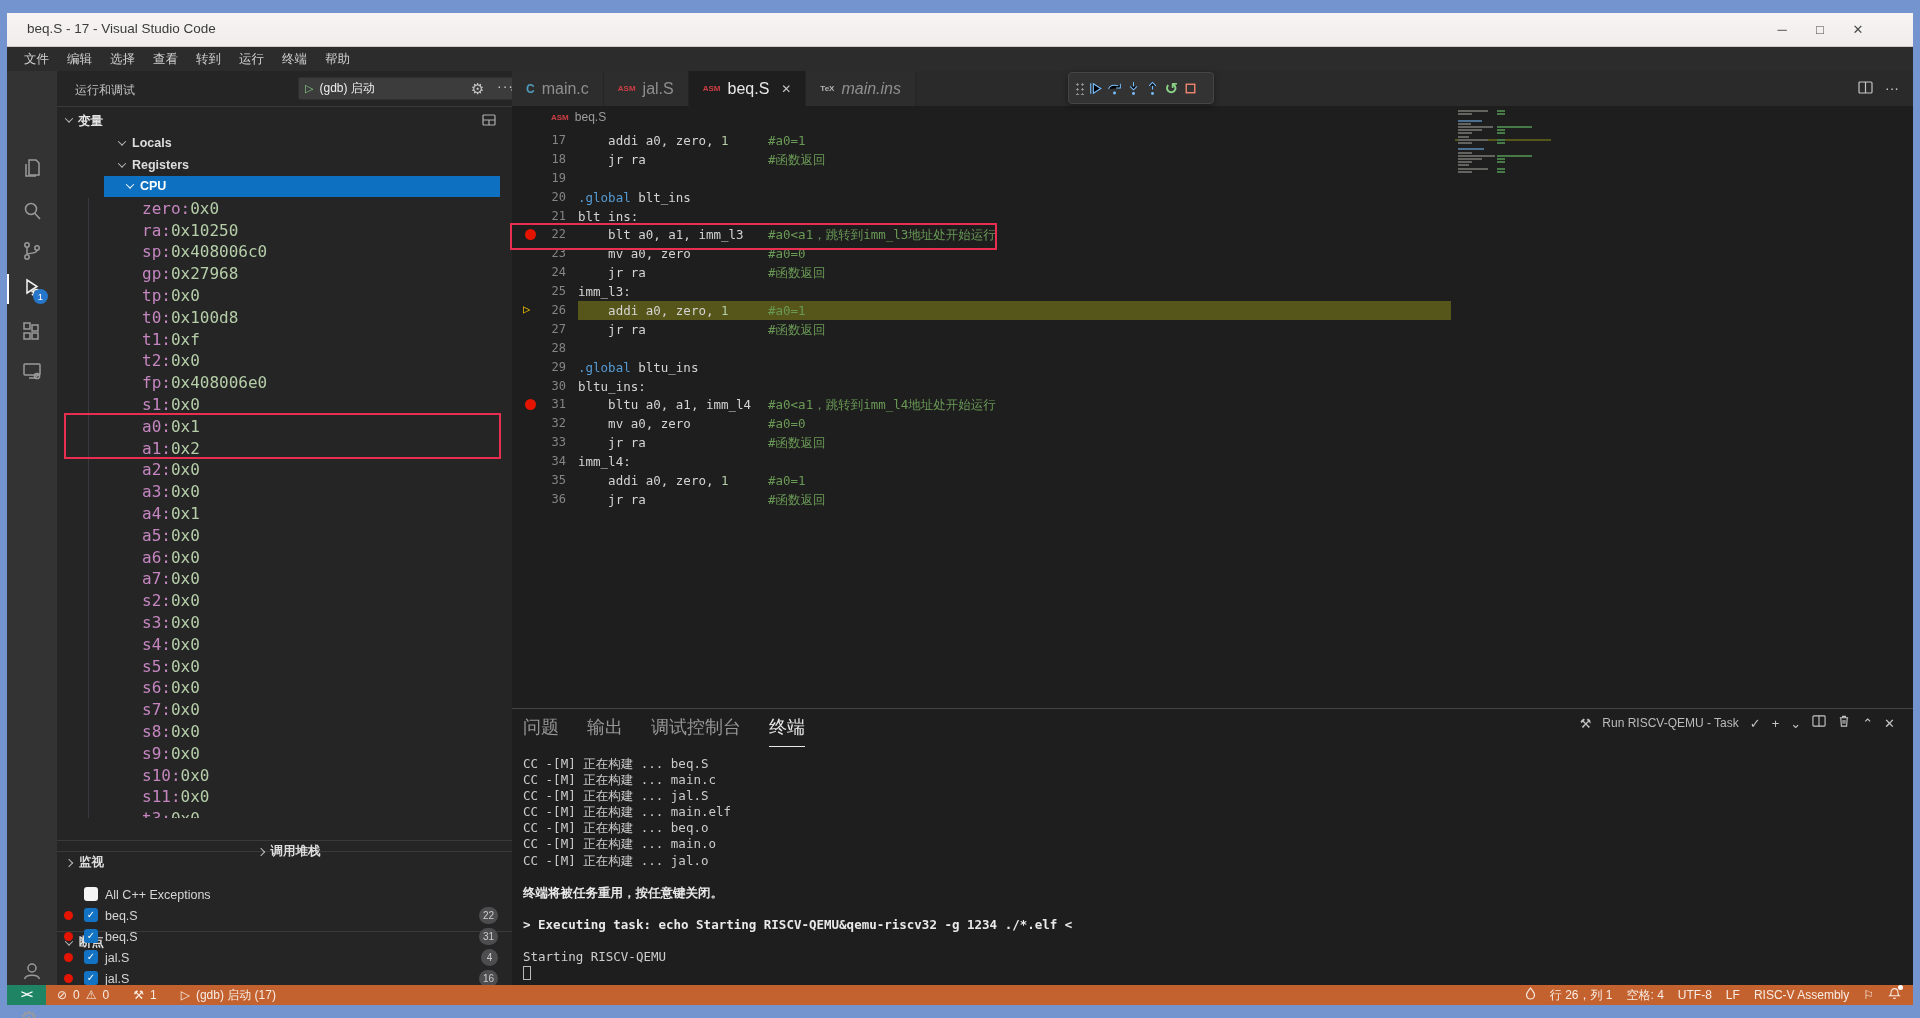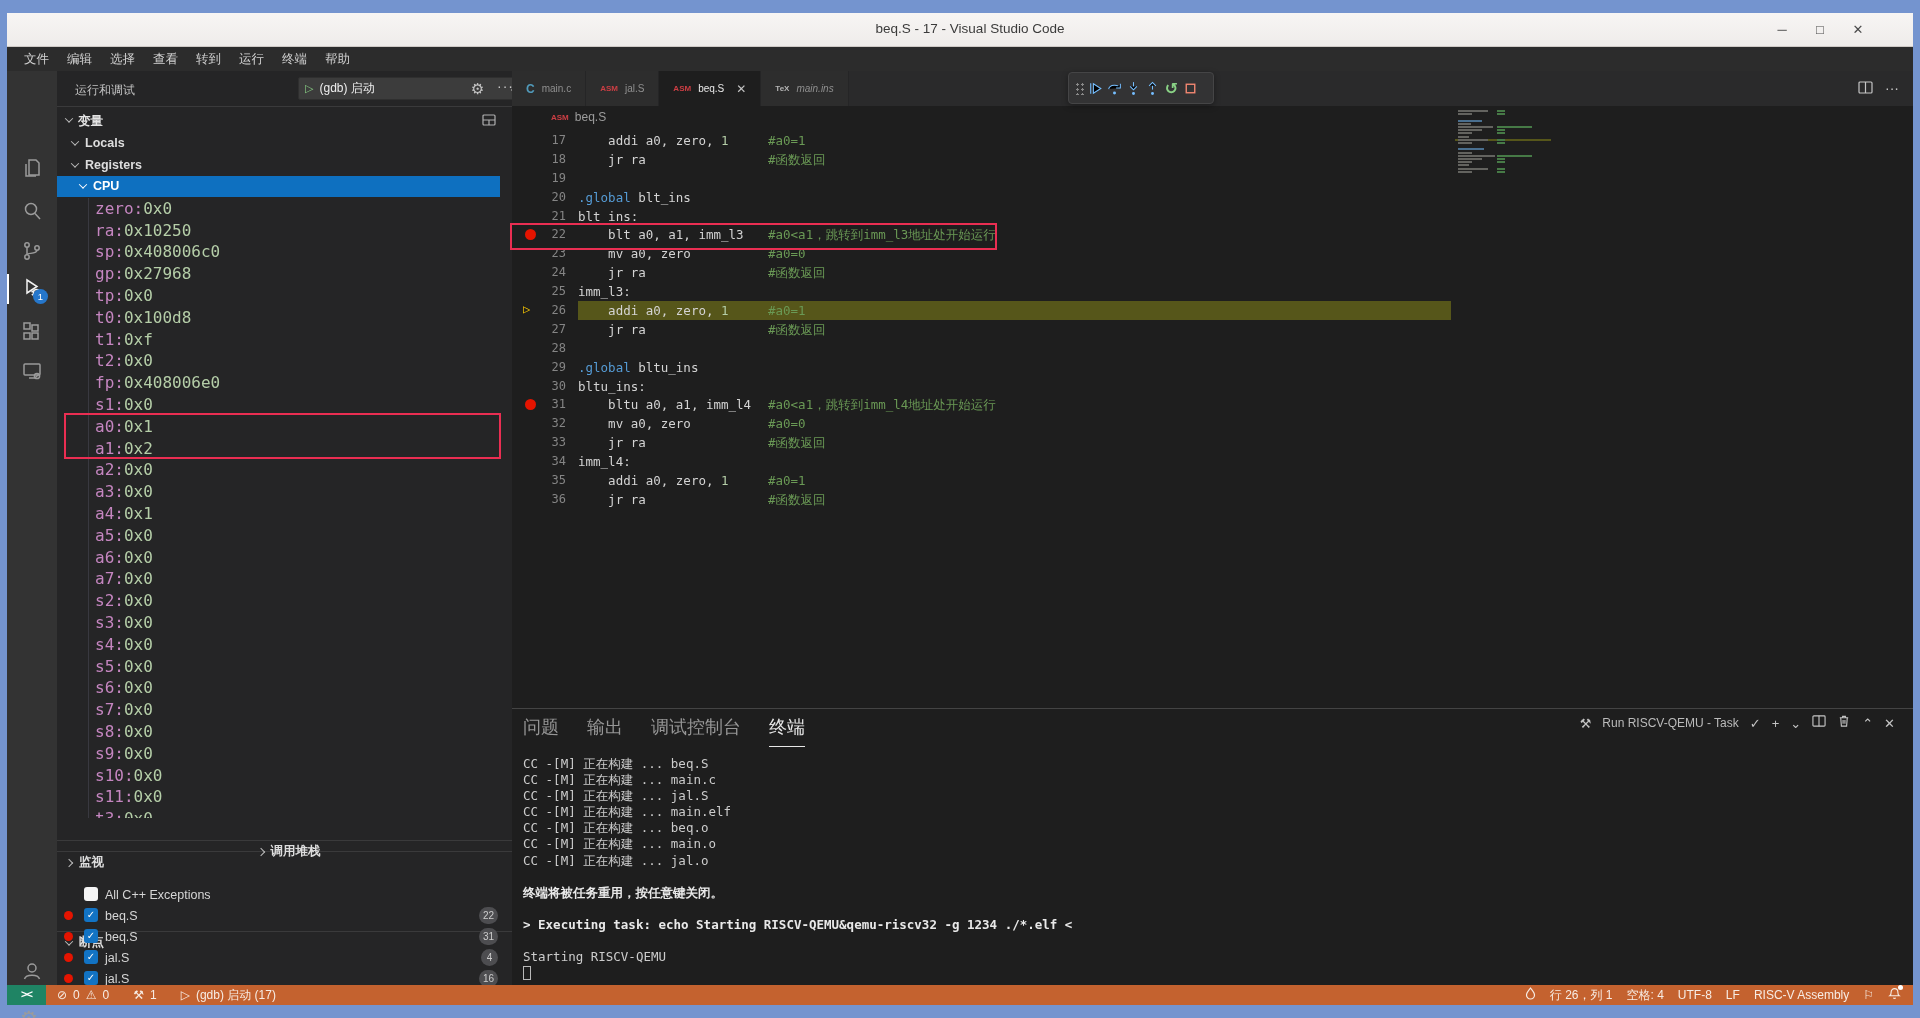--- a/index.html
+++ b/index.html
@@ -3,21 +3,21 @@
 <meta charset="utf-8">
 <style>
   * { margin:0; padding:0; box-sizing:border-box; }
   html,body { background:#5a7ab5; }
   #frame { position:relative; width:1920px; height:1018px; background:#7494cf; overflow:hidden;
            font-family:"Liberation Sans","DejaVu Sans",sans-serif; cursor:default; }
 
   
   #titlebar { position:absolute; left:7px; top:13px; width:1906px; height:34px;
               background:linear-gradient(#f7f5f4,#efecea); border-bottom:1px solid #cfcac6; }
-  #title-text { position:absolute; left:0; right:0; top:8px; text-align:center; font-size:13.5px; color:#3b3b3b;padding-left:20px; }
+  #title-text { position:absolute; left:0; right:0; top:8px; text-align:left; font-size:13.5px; color:#3b3b3b;padding-left:20px; }
   .winbtn { position:absolute; top:6px; width:24px; height:22px; text-align:center; line-height:22px;
             font-size:13px; color:#4a4a4a; }
   #btn-min { left:1763px; } #btn-max { left:1801px; } #btn-close { left:1839px; }
 
   
   #menubar { position:absolute; left:7px; top:47px; width:1906px; height:24px; background:#2c2c2c;
              display:flex; align-items:flex-end; padding-left:8px; }
   .menu-item { color:#d2d2d2; font-size:12.5px; padding:0 9px; line-height:24px; }
 
   
@@ -45,21 +45,21 @@
   .chev { display:inline-block; width:6px; height:6px; border-right:1.3px solid #bcbcbc; border-bottom:1.3px solid #bcbcbc; }
   .chev.down { transform:rotate(45deg) translate(-1px,-1px); }
   .chev.right { transform:rotate(-45deg); }
 
   #var-header { position:absolute; top:35px; left:0; right:0; height:26px; border-top:1px solid #3a3a3b; }
   #var-header .chev { position:absolute; left:9px; top:10px; }
   #var-label { position:absolute; left:21px; top:6px; font-size:12.5px; font-weight:bold; color:#e3e3e3; }
   #panes-icon { position:absolute; right:16px; top:6px; }
   #panes-icon svg { stroke:#b0b0b0; fill:none; stroke-width:1.2; }
 
-  #tree { position:absolute; top:61px; left:0; right:12px; height:686px; overflow:hidden; }
+  #tree { position:absolute; top:61px; left:0; right:12px; height:686px; overflow:hidden;padding-left:47px; }
   #tree::after { content:''; position:absolute; left:31px; top:66px; bottom:0; width:1px; background:#393940; }
   .trow { position:relative; height:21.8px; display:flex; align-items:center; }
   .trow .chev { margin:0 7px 0 0; }
   .grp { padding-left:15px; font-size:12.5px; font-weight:bold; color:#dddddd; }
   #cpu-row { background:#0e70c0; padding-left:23px; color:#ffffff; }
   #cpu-row .chev { border-color:#ffffff; }
   .reg { padding-left:38px; font-family:"DejaVu Sans Mono",monospace; font-size:16px; }
   .rname { color:#c586c0; } .rsep { color:#c586c0; } .rval { color:#b5cea8; }
 
   .sb-sec { position:absolute; left:0; right:0; height:22px; border-top:1px solid #3a3a3b; display:flex;
@@ -80,21 +80,21 @@
   
   .anno { position:absolute; border:2.5px solid #ea2e52; z-index:40; pointer-events:none; }
   #anno-regs { left:64px; top:413px; width:437px; height:46px; }
   #anno-line { left:510px; top:223px; width:487px; height:27px; }
 
   
   #editor { position:absolute; left:512px; top:71px; width:1401px; height:637px; background:#1e1e1e; }
   #tabbar { position:absolute; top:0; left:0; right:0; height:35px; background:#2a2a2b; display:flex; }
   .tab { position:relative; height:35px; background:#2d2d2d; border-right:1px solid #252526; display:flex;
          align-items:center; padding:0 14px; }
-  .tab .tlabel { font-size:10px; color:#8f8f8f; margin-left:7px; }
+  .tab .tlabel { font-size:16px; color:#8f8f8f; margin-left:7px; }
   .tab.active { background:#1e1e1e; }
   .tab.active .tlabel { color:#e8e8e8; }
   .tab.preview .tlabel { font-style:italic; }
   .tab .x { display:none; margin-left:12px; color:#c5c5c5; font-size:12px; }
   .tab.active .x { display:inline; }
   .ticon { font-size:8px; font-weight:bold; }
   .ticon.c { color:#519aba; font-size:12px; }
   .ticon.asm { color:#cc3e44; }
   .ticon.tex { color:#b5b5b5; }
   #tab-actions { position:absolute; right:14px; top:9px; display:flex; gap:12px; }

